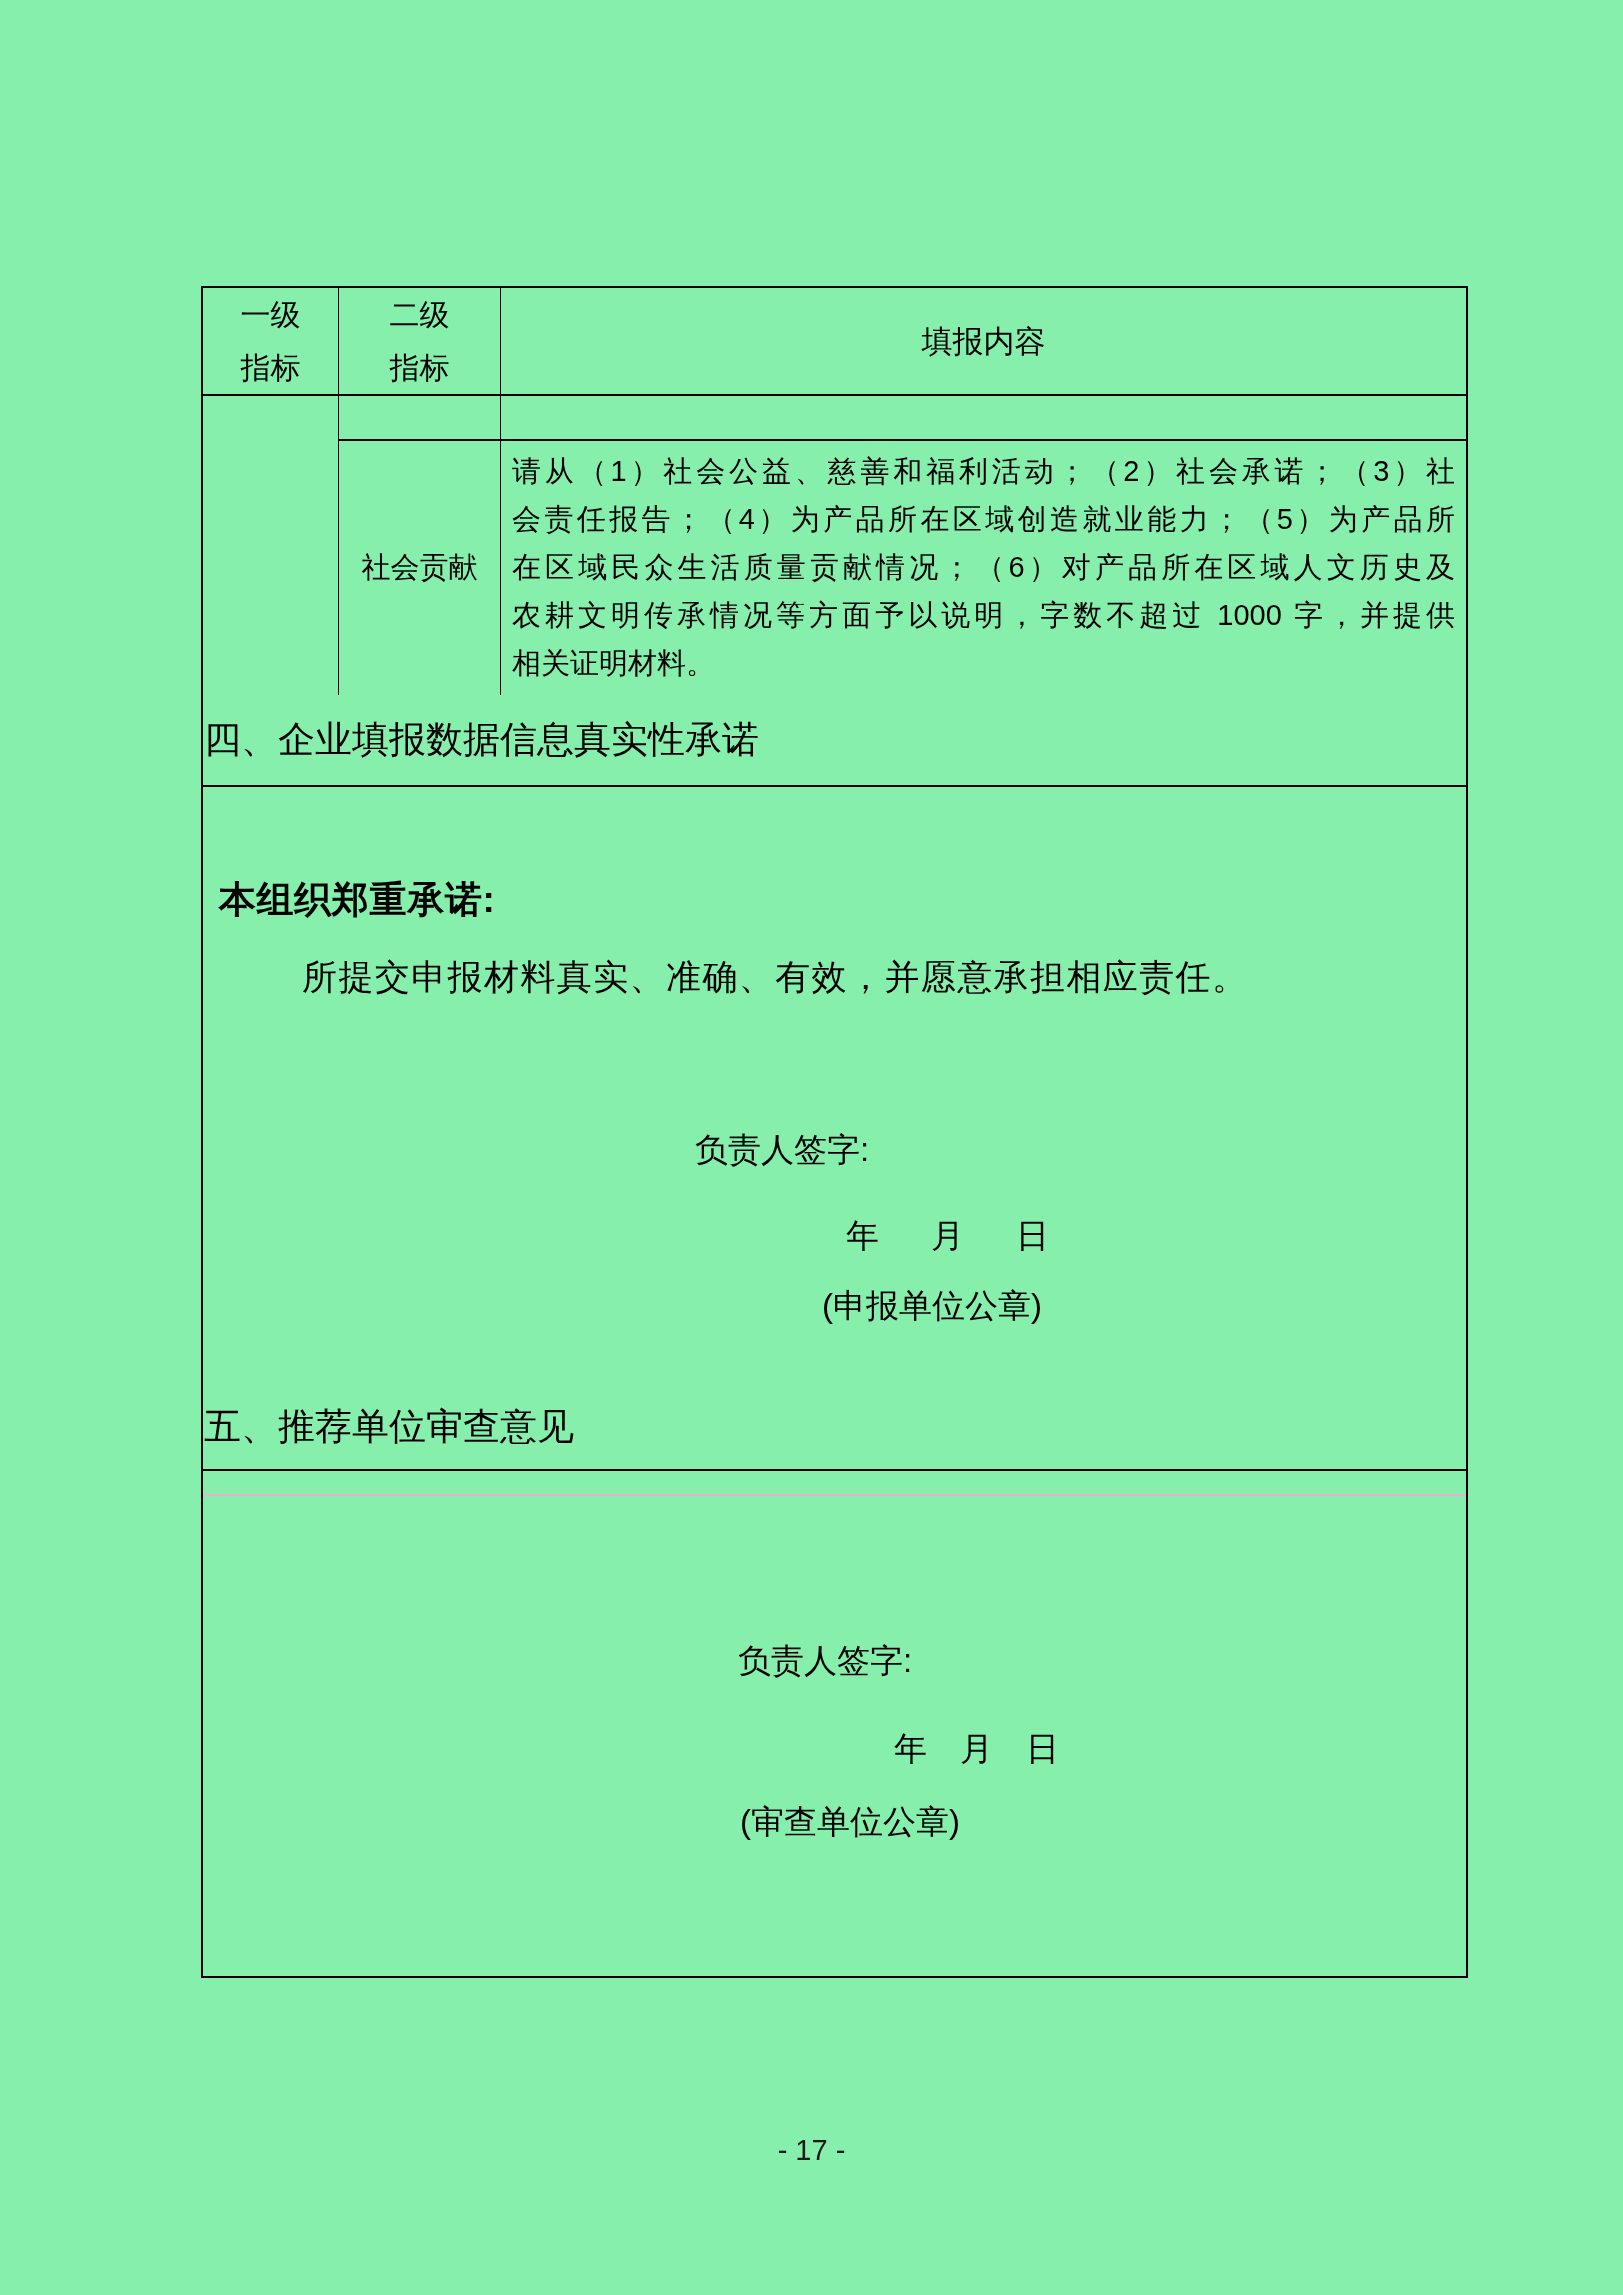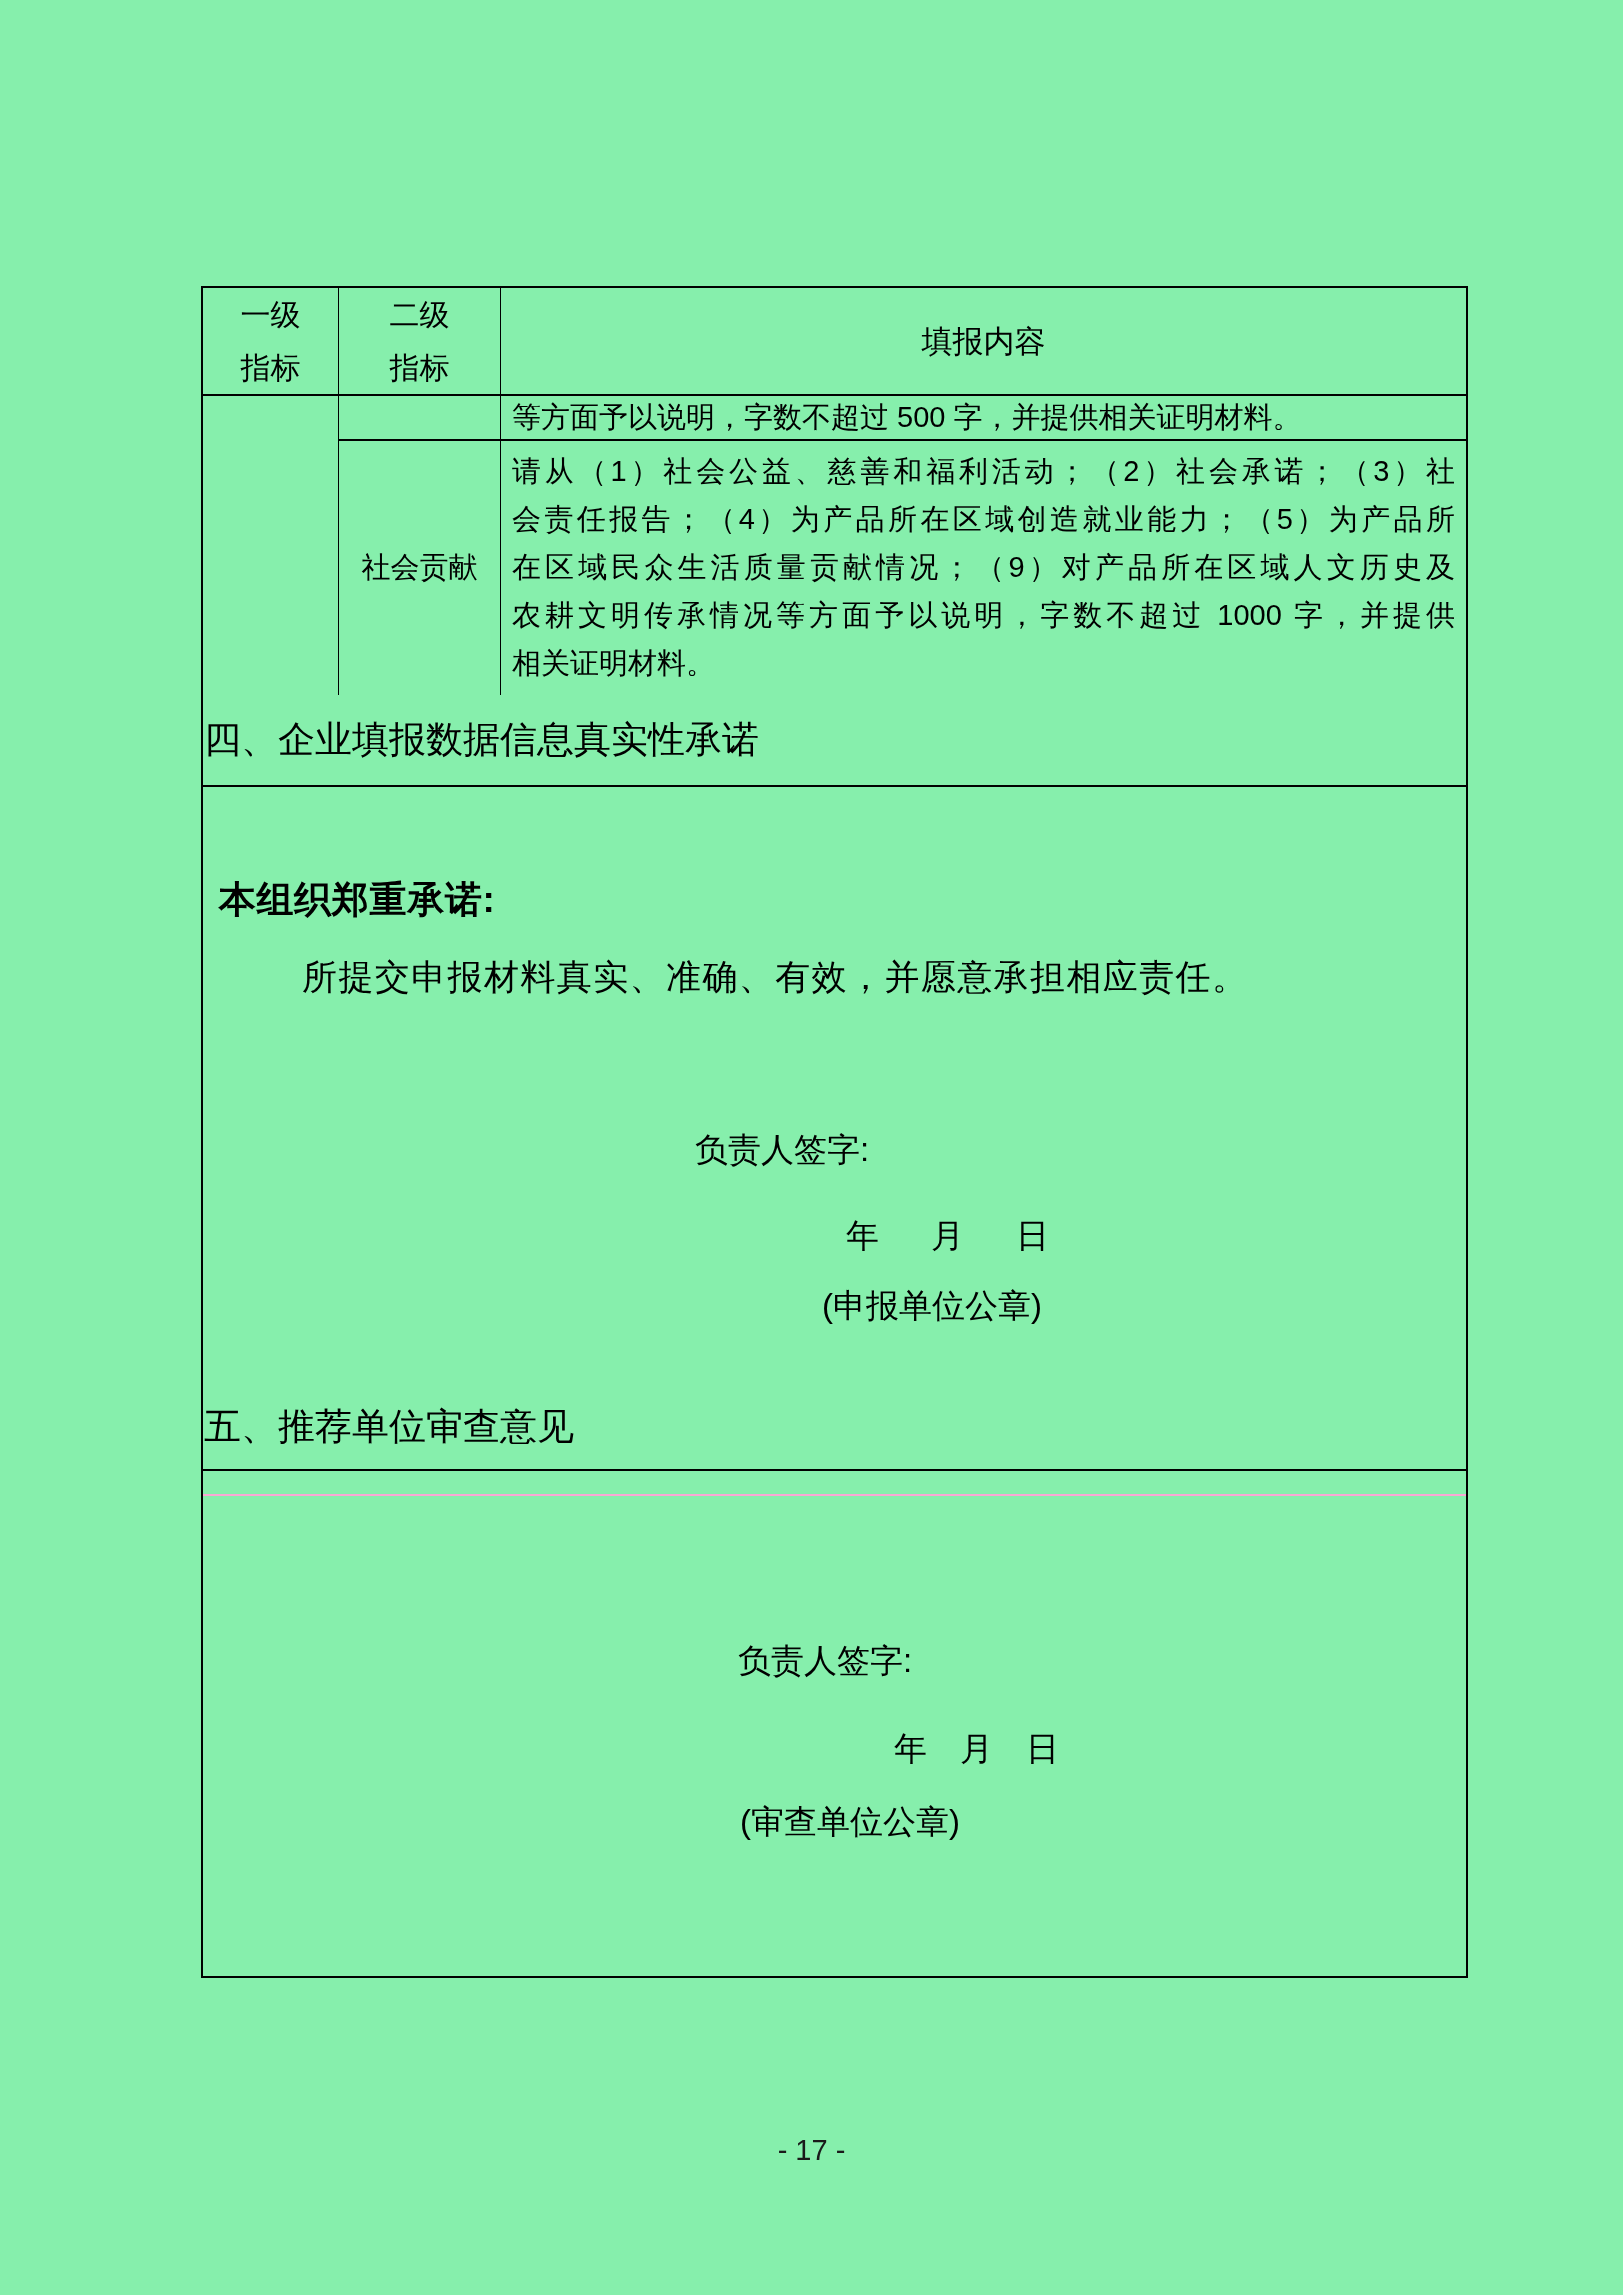--- a/index.html
+++ b/index.html
@@ -78,30 +78,27 @@
         <div>指标</div>
       </div>
       <div class="hcell hc3">填报内容</div>
     </div>
 
     <div class="row region">
       <div class="firstcol"></div>
       <div class="subrows">
         <div class="rowA">
           <div class="c2cell"></div>
-          <div class="c3cell">
-            <span>等方面予以说明，字数不超过 500 字，并提供相关证明材料。</span>
-          </div>
         </div>
         <div class="rowB">
           <div class="c2cell">社会贡献</div>
           <div class="c3cell">
             <div class="jline">请从（1）社会公益、慈善和福利活动；（2）社会承诺；（3）社</div>
             <div class="jline">会责任报告；（4）为产品所在区域创造就业能力；（5）为产品所</div>
-            <div class="jline">在区域民众生活质量贡献情况；（9）对产品所在区域人文历史及</div>
+            <div class="jline">在区域民众生活质量贡献情况；（6）对产品所在区域人文历史及</div>
             <div class="jline">农耕文明传承情况等方面予以说明，字数不超过 1000 字，并提供</div>
             <div class="jline jline-last">相关证明材料。</div>
           </div>
         </div>
       </div>
     </div>
 
     <div class="row sechead s4h">
       <span>四、企业填报数据信息真实性承诺</span>
     </div>

